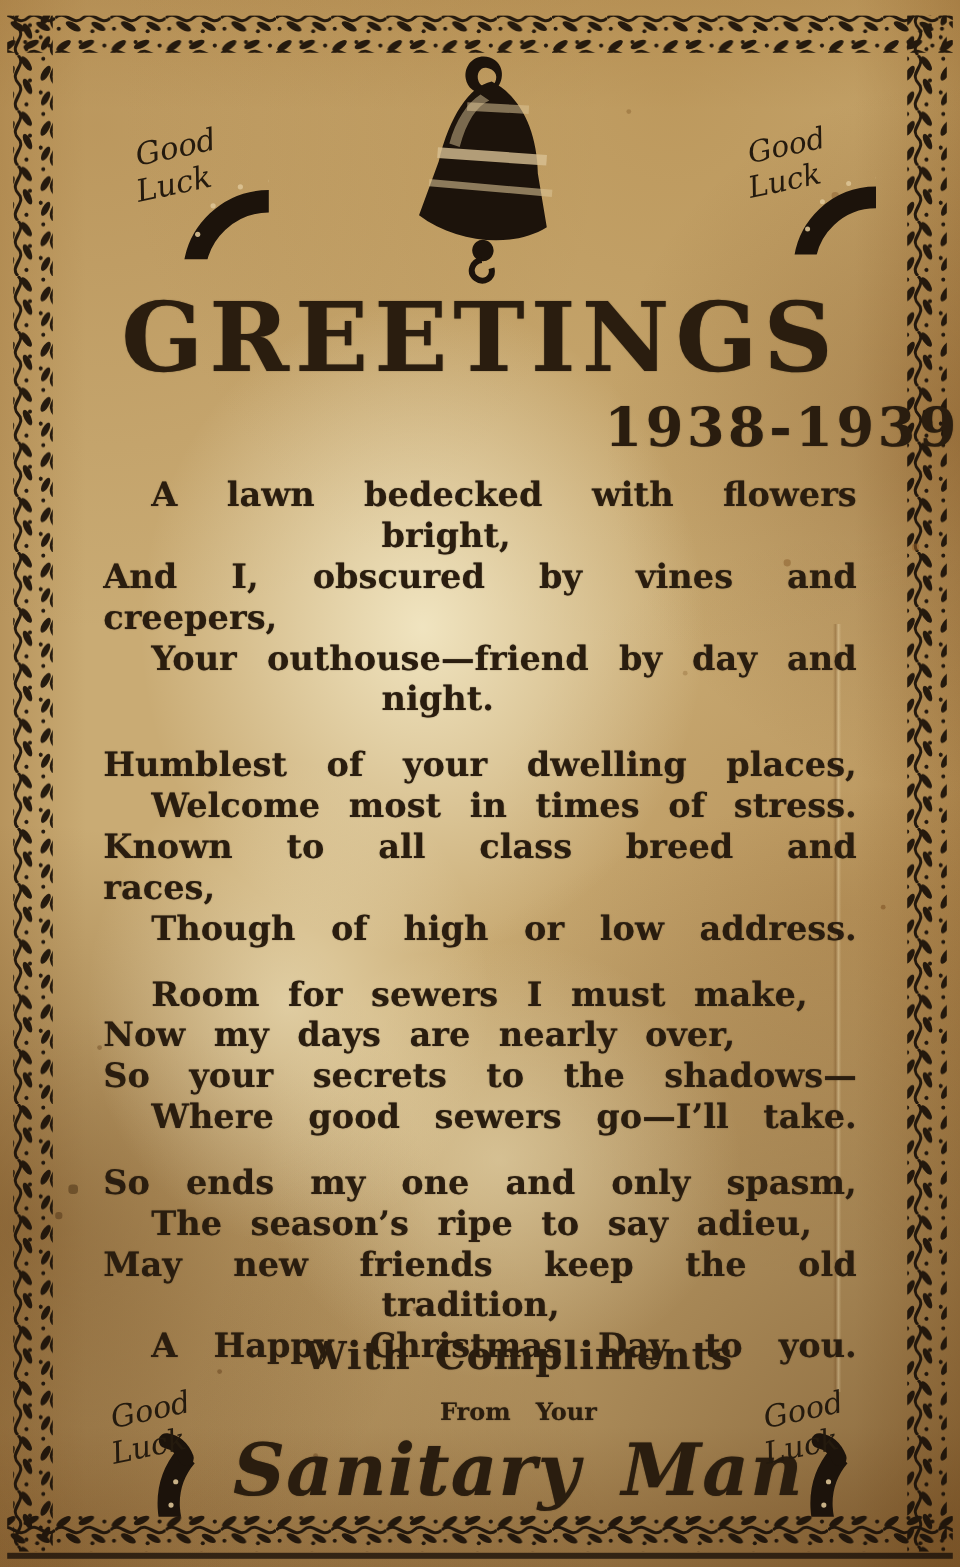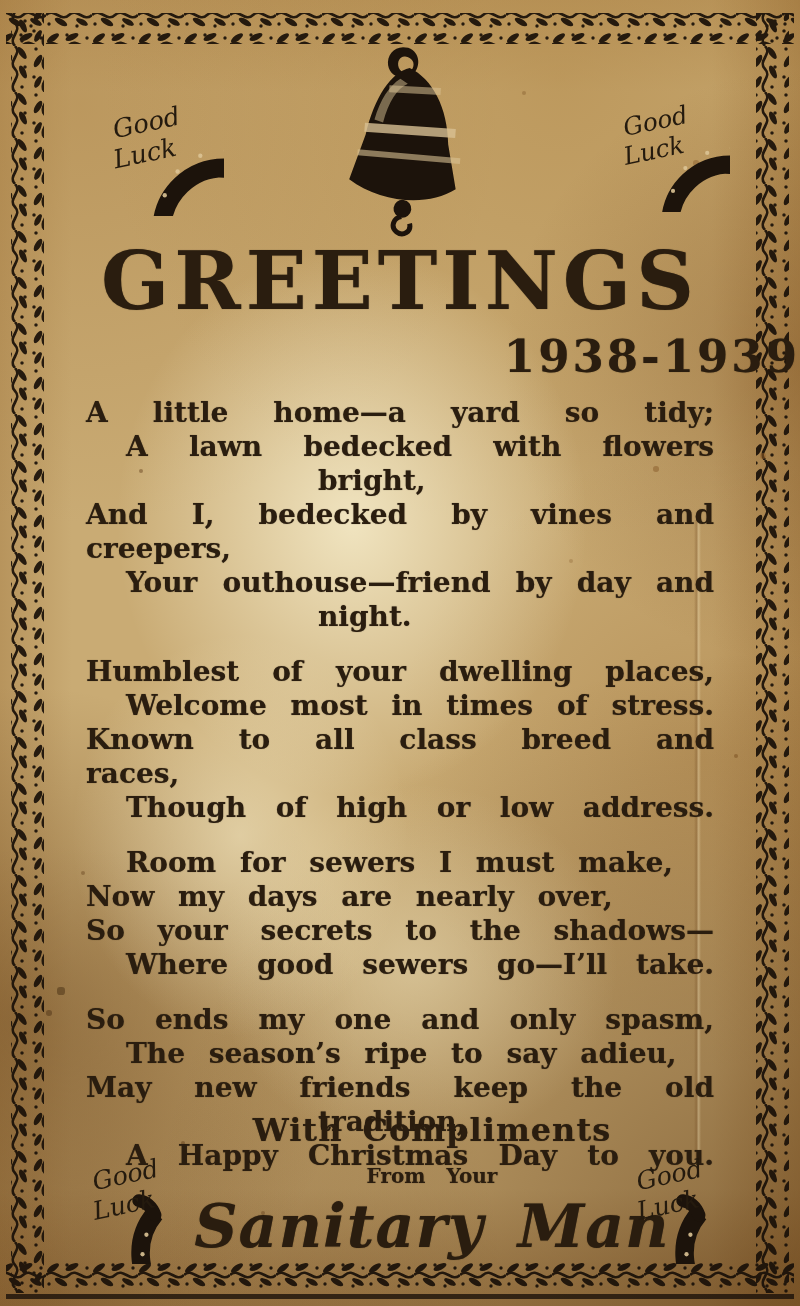--- a/index.html
+++ b/index.html
@@ -176,24 +176,23 @@
       <text x="5" y="-2">Good</text>
       <text x="-3" y="28">Luck</text>
     </g>
   </svg>
 
   <div class="title ink">GREETINGS</div>
   <div class="years ink">1938-1939</div>
 
   <div class="poem ink">
     <div class="stanza">
-      <span class="line just">A little home—a yard so tidy;</span>
       <span class="line ind1 just">A lawn bedecked with flowers</span>
       <span class="line ind2">bright,</span>
-      <span class="line just">And I, bedecked by vines and creepers,</span>
+      <span class="line just">And I, obscured by vines and creepers,</span>
       <span class="line ind1 just">Your outhouse—friend by day and</span>
       <span class="line ind2">night.</span>
     </div>
     <div class="stanza">
       <span class="line just">Humblest of your dwelling places,</span>
       <span class="line ind1 just">Welcome most in times of stress.</span>
       <span class="line just">Known to all class breed and races,</span>
       <span class="line ind1 just">Though of high or low address.</span>
     </div>
     <div class="stanza">

